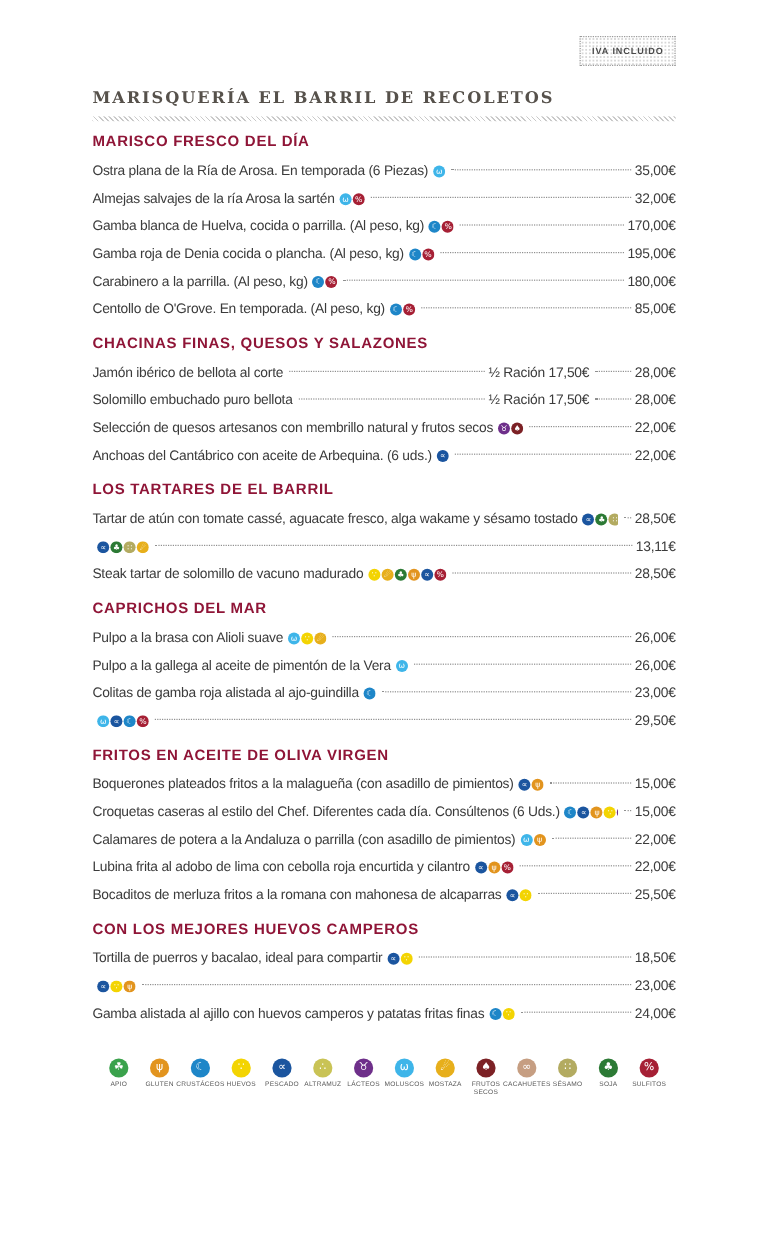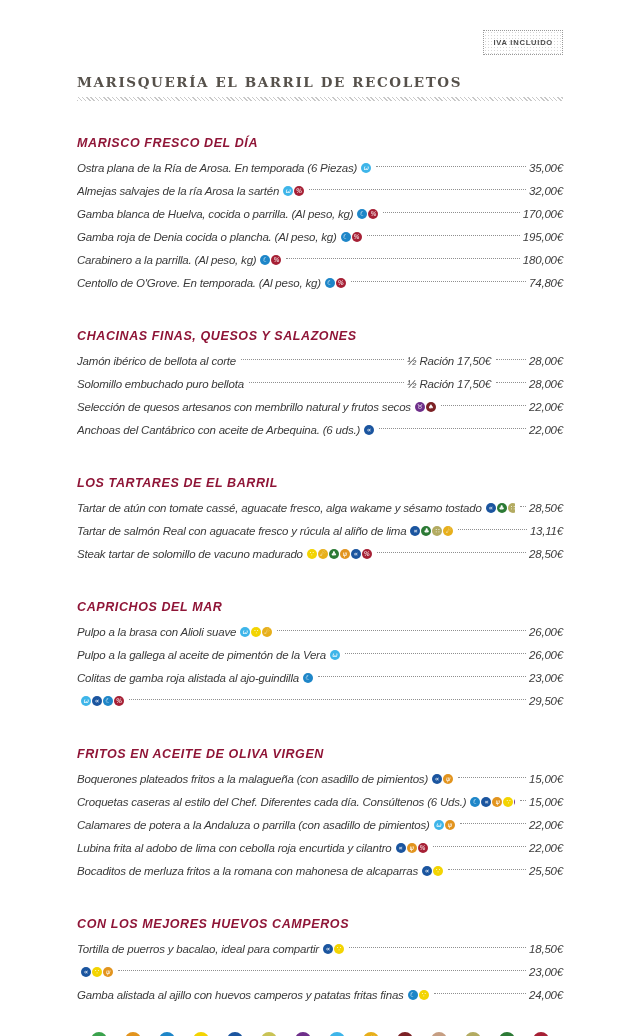--- a/index.html
+++ b/index.html
@@ -14,21 +14,21 @@
   }
   .content{padding:74px 77px 0 77px;width:486px;}
   .page-title{
     margin:0;font-family:"DejaVu Serif","Liberation Serif",serif;
     font-size:13.5px;font-weight:bold;letter-spacing:1.6px;color:#56514b;
   }
   .title-rule{
     margin-top:7px;height:4px;
     background-image:repeating-linear-gradient(45deg,#c9c9c9 0 1px,transparent 1px 3px);
   }
-  .section{margin-top:35px;font-style:italic;}
+  .section{margin-top:10px;}
   .section-title{
     font-size:12.5px;font-weight:bold;letter-spacing:.6px;color:#8f1537;
     margin:0 0 6px 0;
   }
   .row{display:flex;align-items:center;padding:4.5px 0;font-size:11.5px;letter-spacing:-0.2px;color:#3b3b3b;line-height:14px;}
   .name{flex:0 1 auto;min-width:0;white-space:nowrap;overflow:hidden;display:inline-flex;align-items:center;}
   .icons{display:inline-flex;gap:1px;margin-left:4px;flex-shrink:0;}
   .chip{width:10px;height:10px;border-radius:50%;display:inline-flex;align-items:center;justify-content:center;
         color:#fff;font-size:6.5px;line-height:10px;font-family:"DejaVu Sans",sans-serif;}
   .dots{flex:1 1 6px;min-width:4px;border-bottom:1.6px dotted #8f8f8f;margin:0 3px 3px 5px;overflow:hidden;}
@@ -108,21 +108,21 @@
           </div>
           <div class="row">
             <span class="name">
               <span>Centollo de O'Grove. En temporada.  (Al peso, kg)</span>
               <span class="icons">
                 <span class="chip" title="CRUSTÁCEOS" style="background: rgb(30, 134, 200);">☾</span>
                 <span class="chip" title="SULFITOS" style="background: rgb(166, 32, 53);">%</span>
               </span>
             </span>
             <span class="dots"></span>
-            <span class="price">74,80€</span>
+            <span class="price">85,00€</span>
           </div>
         </div>
         <div class="section">
           <h2 class="section-title" style="font-size: 12.5px; margin: 0px 0px 6px;">CHACINAS FINAS, QUESOS Y SALAZONES</h2>
           <div class="row">
             <span class="name">
               <span>Jamón ibérico de bellota al corte</span>
             </span>
             <span class="dots"></span>
             <span class="portion">½ Ración 17,50€</span>
@@ -169,21 +169,20 @@
                 <span class="chip" title="PESCADO" style="background: rgb(27, 85, 159);">∝</span>
                 <span class="chip" title="SOJA" style="background: rgb(44, 122, 53);">♣</span>
                 <span class="chip" title="SÉSAMO" style="background: rgb(179, 171, 97);">∷</span>
               </span>
             </span>
             <span class="dots"></span>
             <span class="price">28,50€</span>
           </div>
           <div class="row">
             <span class="name">
-              <span>Tartar de salmón Real con aguacate fresco y rúcula al aliño de lima</span>
               <span class="icons">
                 <span class="chip" title="PESCADO" style="background: rgb(27, 85, 159);">∝</span>
                 <span class="chip" title="SOJA" style="background: rgb(44, 122, 53);">♣</span>
                 <span class="chip" title="SÉSAMO" style="background: rgb(179, 171, 97);">∷</span>
                 <span class="chip" title="MOSTAZA" style="background: rgb(231, 175, 27);">☄</span>
               </span>
             </span>
             <span class="dots"></span>
             <span class="price">13,11€</span>
           </div>

